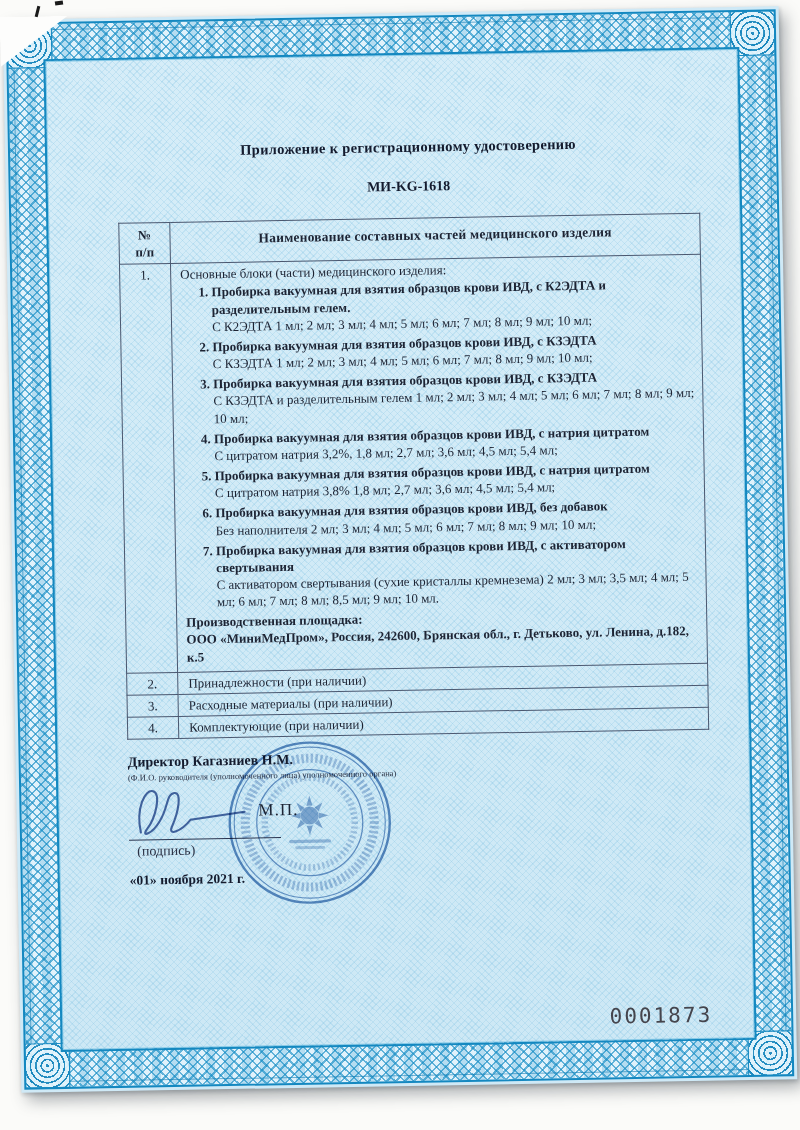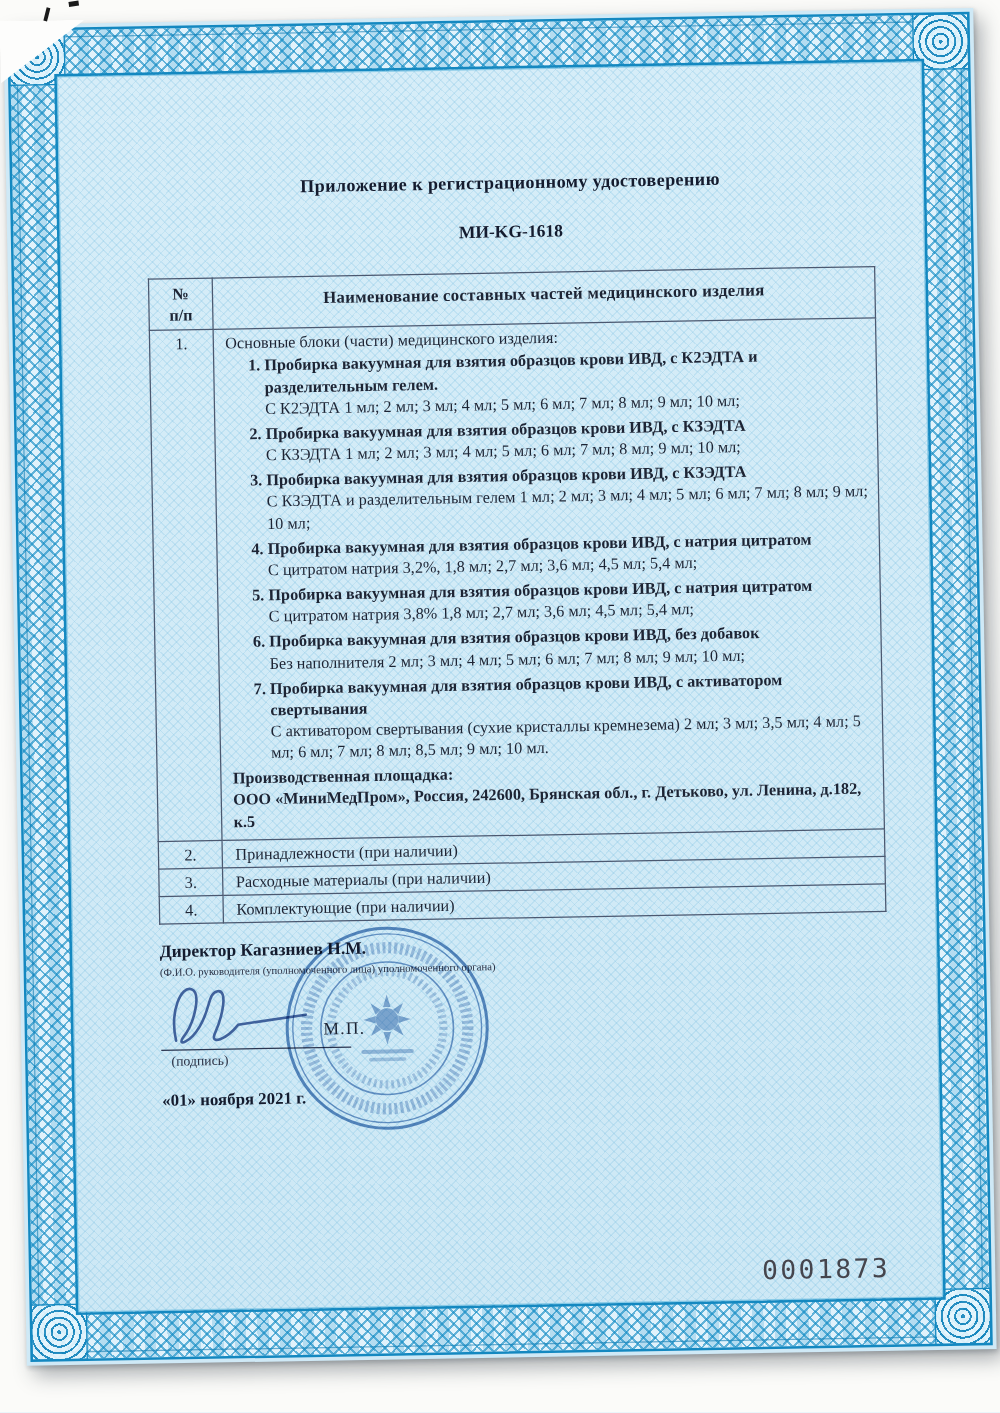--- a/index.html
+++ b/index.html
@@ -93,22 +93,22 @@
   .prod-label{font-weight:700;margin-top:2px;}
   .prod-value{font-weight:700;}
 
   
   .footer{margin-top:15px;position:relative;}
   .director{font-weight:700;font-size:14px;color:#141b2e;}
   .fio-note{font-size:8.6px;margin-top:2px;color:#2a3145;}
   .sign-block{position:relative;height:84px;margin-top:4px;}
   .signature-svg{position:absolute;left:2px;top:-4px;}
   .sig-line{position:absolute;left:0;top:53px;width:152px;border-bottom:1.2px solid #2b3550;}
-  .podpis{position:absolute;left:8px;top:57px;font-size:11px;color:#2a3145;}
-  .mp{position:absolute;left:130px;top:32px;font-size:14px;letter-spacing:1px;color:#1d2434;}
+  .podpis{position:absolute;left:8px;top:57px;font-size:14px;color:#2a3145;}
+  .mp{position:absolute;left:130px;top:16px;font-size:17px;letter-spacing:1px;color:#1d2434;}
   .stamp{position:absolute;left:96px;top:-46px;mix-blend-mode:multiply;pointer-events:none;}
   .date{font-weight:700;font-size:13.5px;margin-top:2px;color:#141b2e;}
 
   .serial{
     position:absolute;right:42px;bottom:12px;
     font-family:"DejaVu Sans Mono", monospace;
     font-size:21px;letter-spacing:2px;color:#45454d;
   }
 </style>
 </head>

